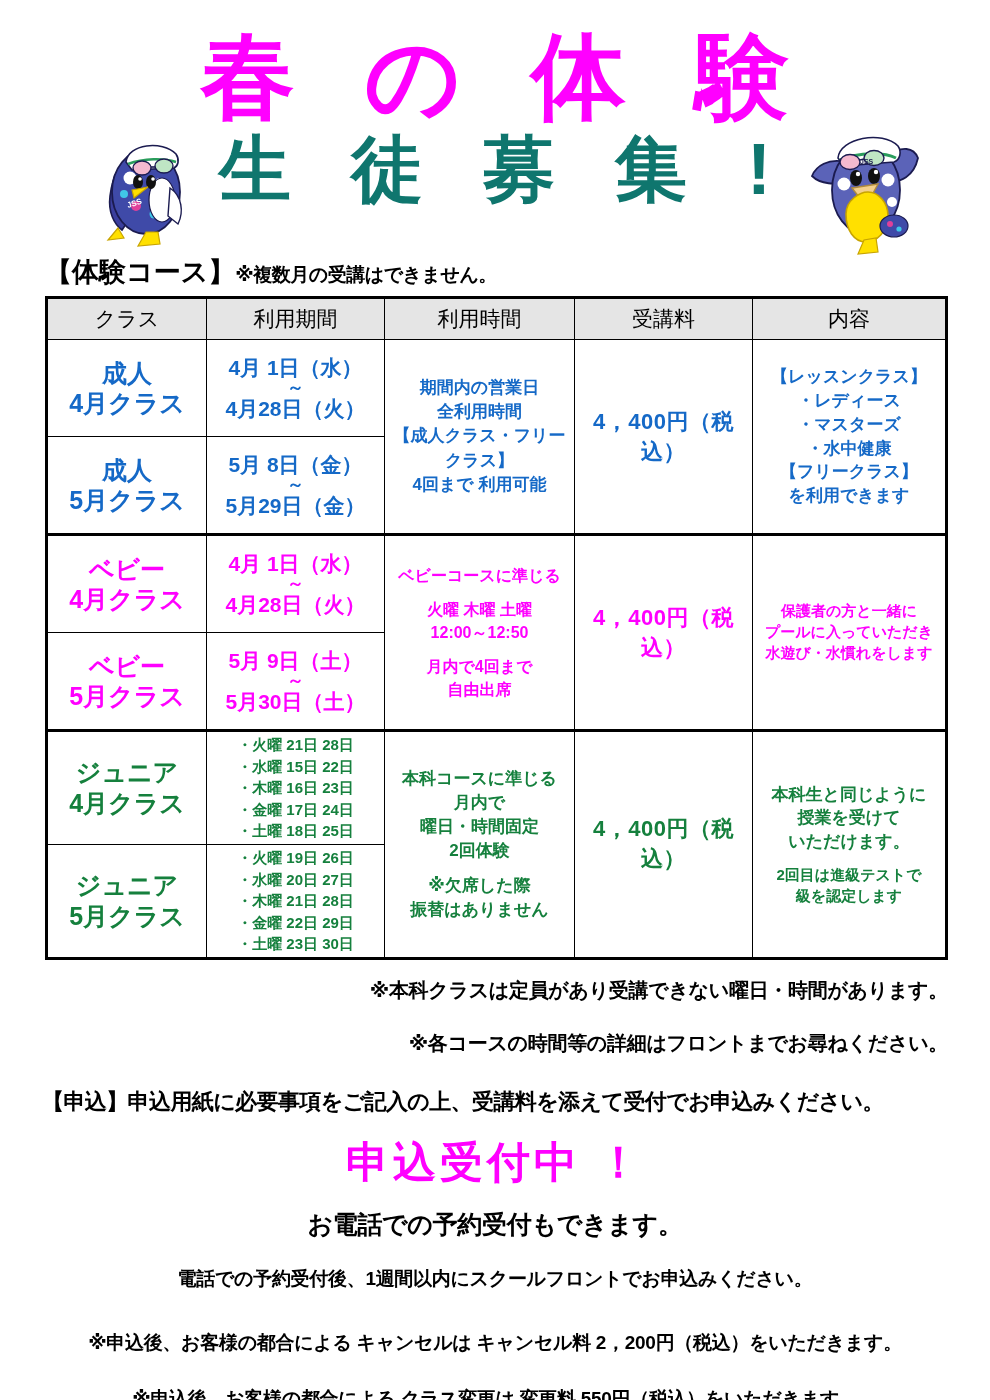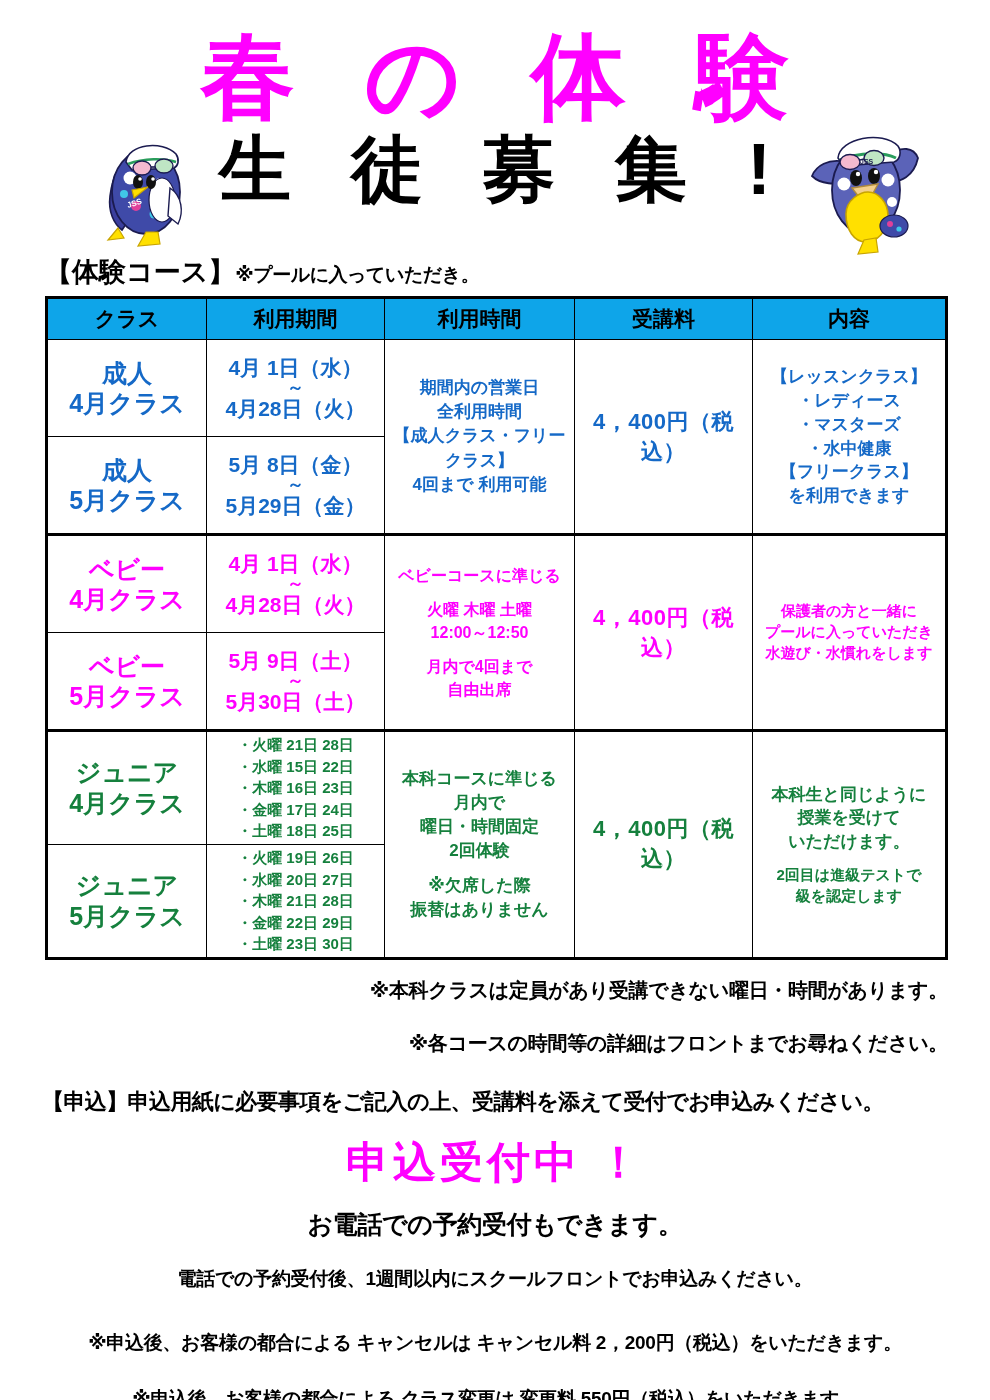--- a/index.html
+++ b/index.html
@@ -36,21 +36,21 @@
     color: #ff00ff;
     letter-spacing: 22px;
     line-height: 1.08;
     text-indent: 22px;
     white-space: nowrap;
     text-align: center;
   }
   .title-line2 {
     font-size: 72px;
     font-weight: bold;
-    color: #000000;
+    color: #0f766e;
     letter-spacing: 20px;
     line-height: 1.1;
     text-indent: 20px;
     margin-top: 2px;
     white-space: nowrap;
   }
 
   
   .mascot {
     position: absolute;
@@ -86,23 +86,23 @@
     border: 3px solid #000;
   }
   table.course-table td,
   table.course-table th {
     border: 1.5px solid #000;
     text-align: center;
     vertical-align: middle;
     padding: 2px 3px;
   }
   table.course-table th {
-    background: #0ea5e9;
+    background: #e5e5e5;
     font-size: 21px;
-    font-weight: bold;
+    font-weight: normal;
     height: 34px;
     padding: 3px;
   }
   
   col.c-class { width: 160px; }
   col.c-period { width: 178px; }
   col.c-time   { width: 190px; }
   col.c-fee    { width: 178px; }
   col.c-desc   { width: 194px; }
 
@@ -271,21 +271,21 @@
     </svg>
   </div>
 
   <div class="title-block">
     <div class="title-line1">春 の 体 験</div>
     <div class="title-line2">生 徒 募 集 !</div>
   </div>
 </div>
 
 <div class="course-heading">
-  <span class="ch-main">【体験コース】</span><span class="ch-note">※プールに入っていただき。</span>
+  <span class="ch-main">【体験コース】</span><span class="ch-note">※複数月の受講はできません。</span>
 </div>
 
 <div class="table-wrap">
 <table class="course-table">
   <colgroup>
     <col class="c-class">
         <col class="c-period">
         <col class="c-time">
         <col class="c-fee">
         <col class="c-desc">

